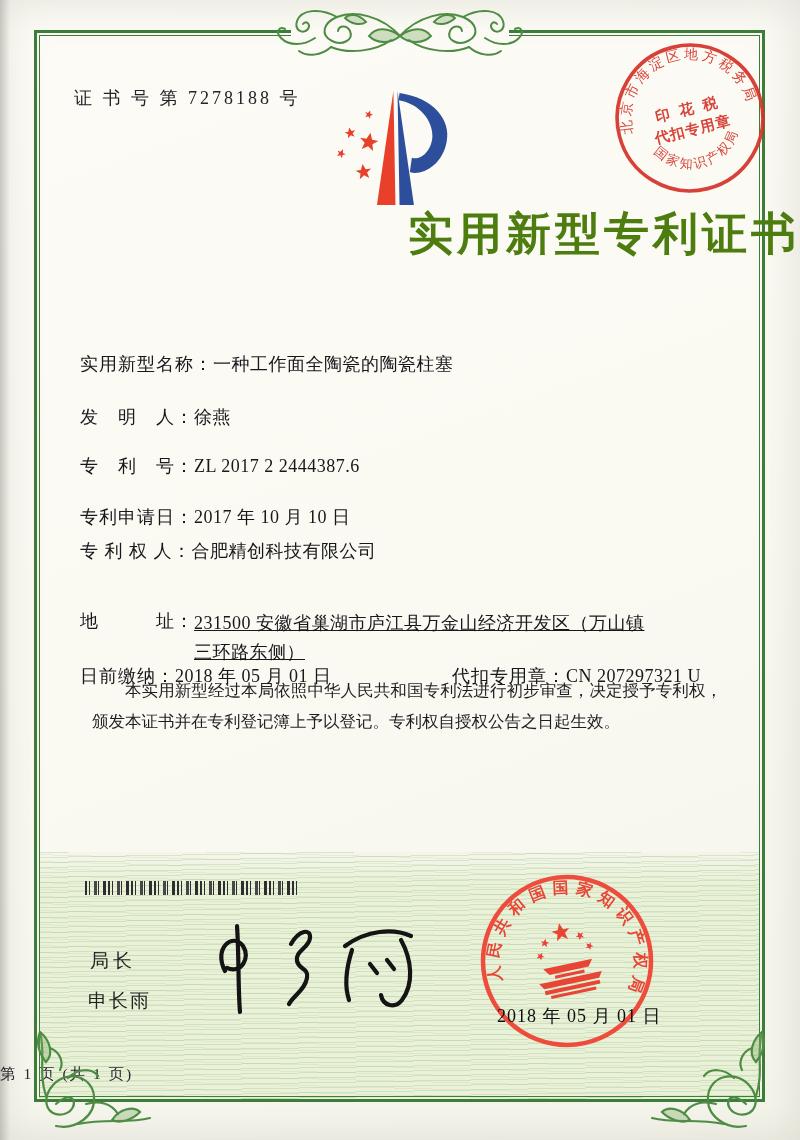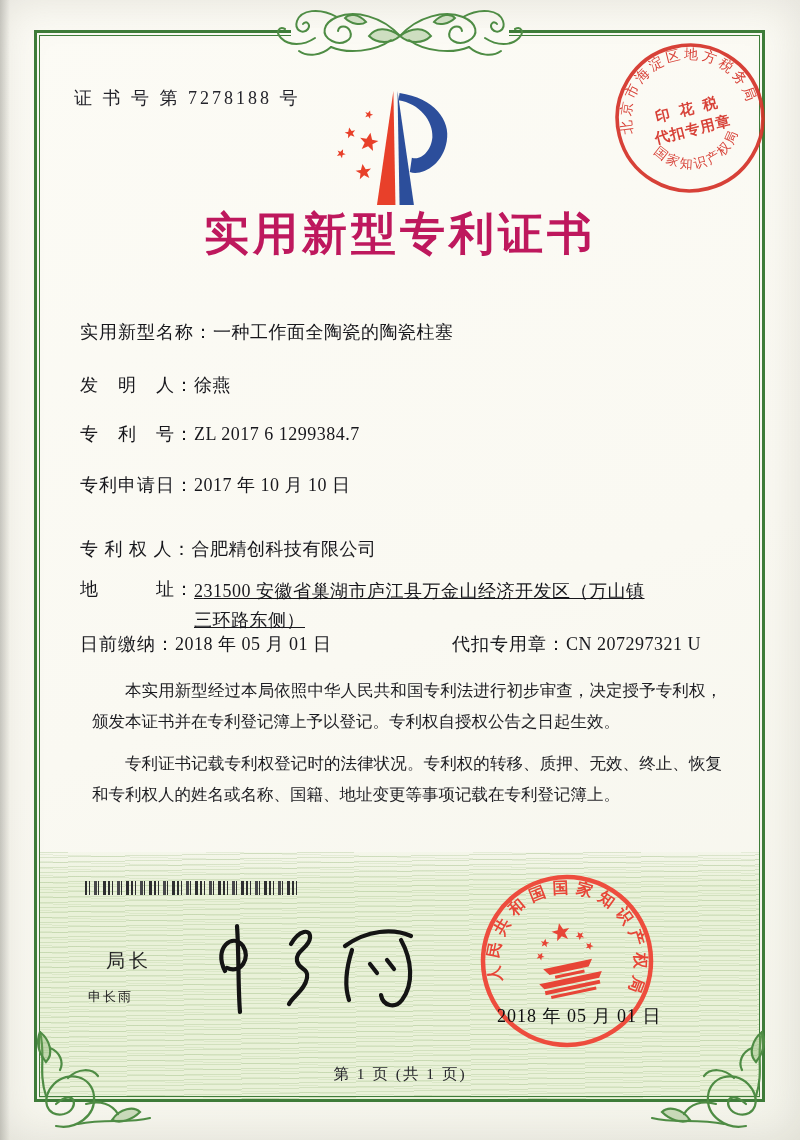--- a/index.html
+++ b/index.html
@@ -25,48 +25,48 @@
       linear-gradient(180deg, rgba(233,241,217,.25) 0, #e9f1d8 34px);
   }
   .frame{
     position:absolute;left:34px;top:30px;right:35px;bottom:38px;
     border:3px solid #3e7c39;
   }
   .frame-inner{position:absolute;inset:2px;border:1px solid #3e7c39;}
   .abs{position:absolute;}
   .cert-no{left:74px;top:86px;font-size:18px;letter-spacing:3px;color:#23232a;text-align:center;}
   .title{
-    left:0;right:0;top:204px;text-align:center;
-    font-size:45px;font-weight:bold;letter-spacing:4px;color:#be185d;
-  }
-  .f-row{position:absolute;left:80px;font-size:18px;color:#17171c;white-space:nowrap;}
+    left:0;right:0;top:204px;text-align:right;
+    font-size:45px;font-weight:bold;letter-spacing:4px;color:#4d7c0f;
+  }
+  .f-row{position:absolute;left:80px;font-size:18px;color:#17171c;white-space:nowrap;margin-top:32px;}
   .f-row .lbl{letter-spacing:1px;}
   .f-row .val{letter-spacing:.5px;}
   .addr-val{display:inline-block;vertical-align:top;white-space:normal;line-height:29px;max-width:480px;text-decoration:underline;}
   .body-text{
     position:absolute;left:80px;top:664px;width:654px;
     font-size:16.5px;line-height:30.5px;color:#1d1d22;text-align:justify;
   }
   .body-text p{margin:12px;text-indent:2em;}
   .barcode{
     position:absolute;left:85px;top:881px;width:212px;height:14px;
     background-image:repeating-linear-gradient(90deg,
       #2e2e30 0 2px, rgba(0,0,0,0) 2px 4px,
       #2e2e30 4px 5px, rgba(0,0,0,0) 5px 9px,
       #47474a 9px 12px, rgba(0,0,0,0) 12px 13px,
       #2e2e30 13px 14px, rgba(0,0,0,0) 14px 18px,
       #2e2e30 18px 21px, rgba(0,0,0,0) 21px 23px);
   }
-  .sig-title{left:106px;top:948px;font-size:19px;color:#222;font-family:"Liberation Sans",sans-serif;letter-spacing:4px;}
-  .sig-name{left:88px;top:988px;font-size:13px;color:#222;font-family:"Liberation Sans",sans-serif;letter-spacing:2px;}
+  .sig-title{left:90px;top:948px;font-size:19px;color:#222;font-family:"Liberation Sans",sans-serif;letter-spacing:4px;}
+  .sig-name{left:88px;top:988px;font-size:19px;color:#222;font-family:"Liberation Sans",sans-serif;letter-spacing:2px;}
   .seal-date{
     left:497px;top:1004px;font-size:18px;color:#0e0e10;letter-spacing:1px;z-index:6;
   }
   .footer{
-    left:0;right:0;top:1064px;text-align:center;font-size:15.5px;letter-spacing:2px;color:#27272c;
+    left:0;right:0;top:1064px;text-align:left;font-size:15.5px;letter-spacing:2px;color:#27272c;
   }
   svg{display:block;}
   .seal{opacity:.93;}
 </style>
 </head>
 <body>
 
 <div class="paper"></div>
 <div class="green-band"></div>
 <div class="frame">
@@ -154,41 +154,40 @@
 
 <div class="abs title">实用新型专利证书</div>
 
 <div class="f-row" style="top:320px;">
   <span class="lbl">实用新型名称：</span><span class="val">一种工作面全陶瓷的陶瓷柱塞</span>
 </div>
 <div class="f-row" style="top:373px;font-family:Liberation Serif, serif;">
   <span class="lbl">发　明　人：</span><span class="val">徐燕</span>
 </div>
 <div class="f-row" style="top:422px;">
-  <span class="lbl">专　利　号：</span><span class="val">ZL 2017 6 1299384.7</span>
+  <span class="lbl">专　利　号：</span><span class="val">ZL 2017 2 2444387.6</span>
 </div>
 <div class="f-row" style="top:473px;">
   <span class="lbl">专利申请日：</span><span class="val">2017 年 10 月 10 日</span>
 </div>
-<div class="f-row" style="top:537px;">
+<div class="f-row" style="top:507px;">
   <span class="lbl">专 利 权 人：</span><span class="val">合肥精创科技有限公司</span>
 </div>
 <div class="f-row" style="top:577px;">
   <span class="lbl">地　　　址：</span><span class="addr-val val"><span>231500  安徽省巢湖市庐江县万金山经济开发区（万山镇</span><br><span>三环路东侧）</span></span>
 </div>
 <div class="f-row" style="top:632px;">
   <span class="lbl">日前缴纳：</span><span class="val">2018 年 05 月 01 日</span>
 </div>
 <div class="f-row" style="left:452px;top:632px;">
   <span class="lbl">代扣专用章：</span><span class="val">CN 207297321 U</span>
 </div>
 
 <div class="body-text">
   <p>本实用新型经过本局依照中华人民共和国专利法进行初步审查，决定授予专利权，颁发本证书并在专利登记簿上予以登记。专利权自授权公告之日起生效。</p>
-  <p>专利证书记载专利权登记时的法律状况。专利权的转移、质押、无效、终止、恢复和专利权人的姓名或名称、国籍、地址变更等事项记载在专利登记簿上。</p>
 </div>
 
 <div class="barcode"></div>
 
 <div class="abs sig-title">局长</div>
 <div class="abs sig-name">申长雨</div>
 
 <svg class="abs" style="left:195px;top:916px;z-index:4;" width="245" height="100" viewBox="0 0 245 100">
   <g stroke="#141414" fill="none" stroke-width="4.2" stroke-linecap="round" stroke-linejoin="round">
     <path d="M30,55 C18,32 38,16 48,30 C56,42 46,58 32,52"></path>

